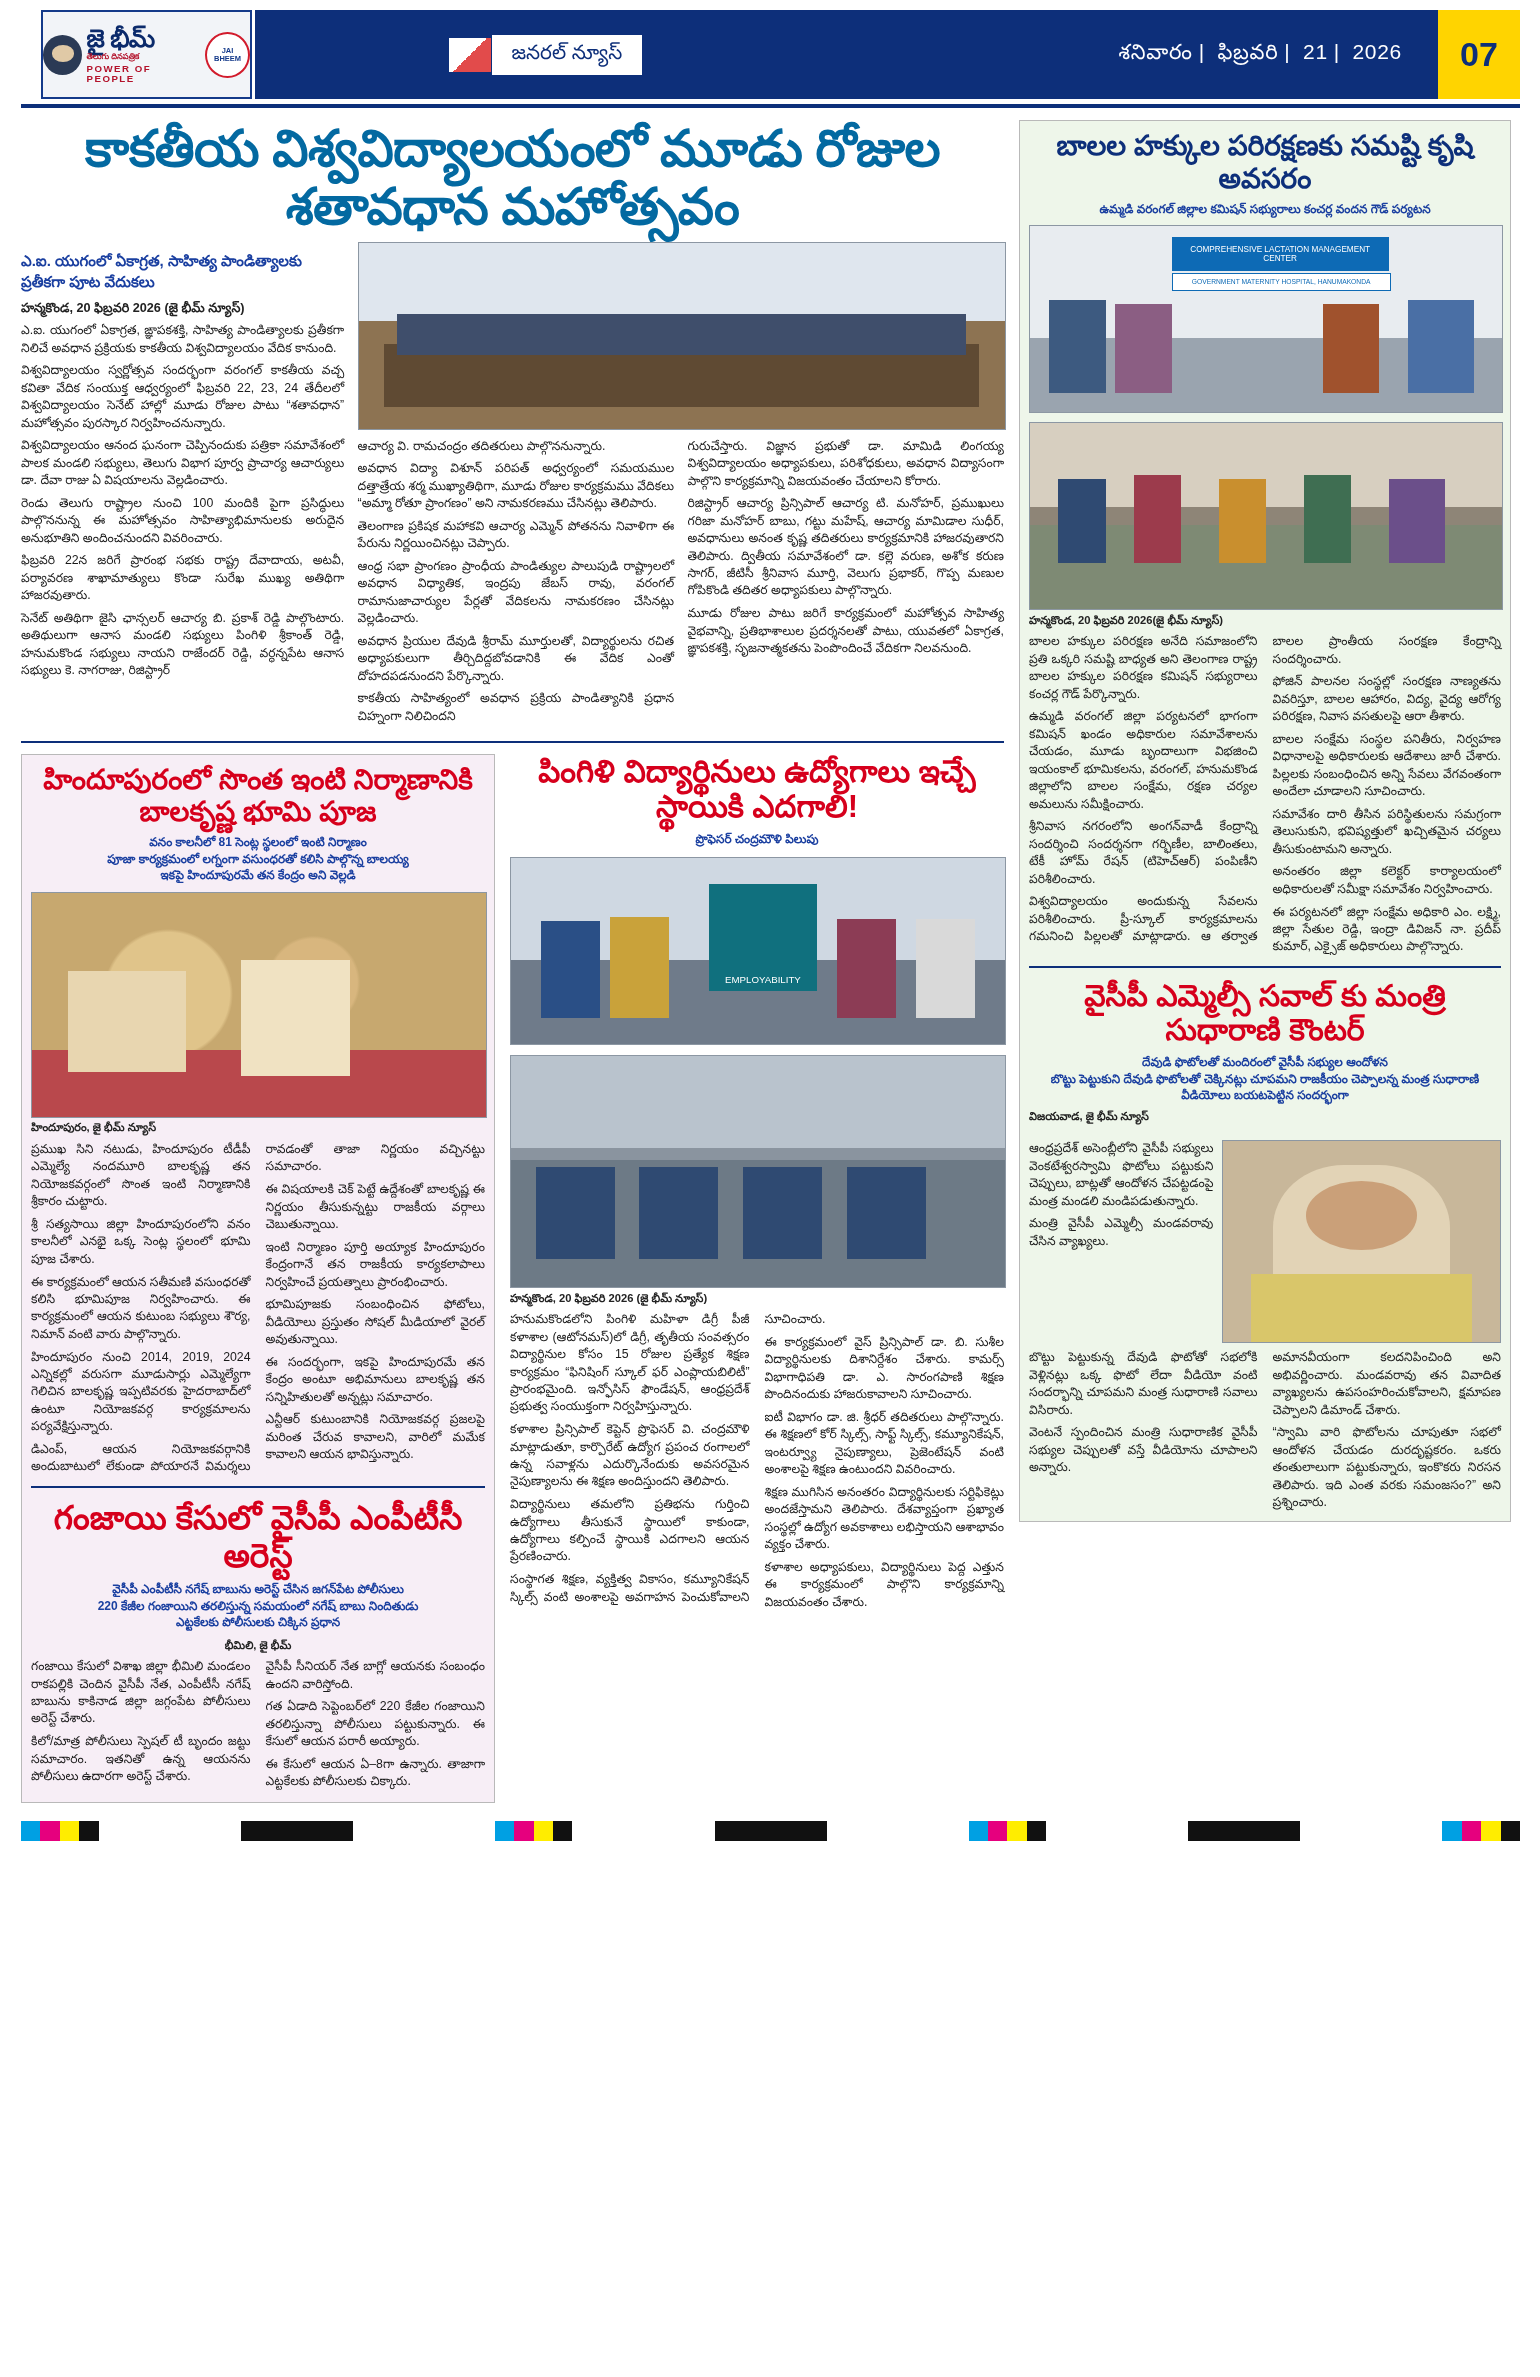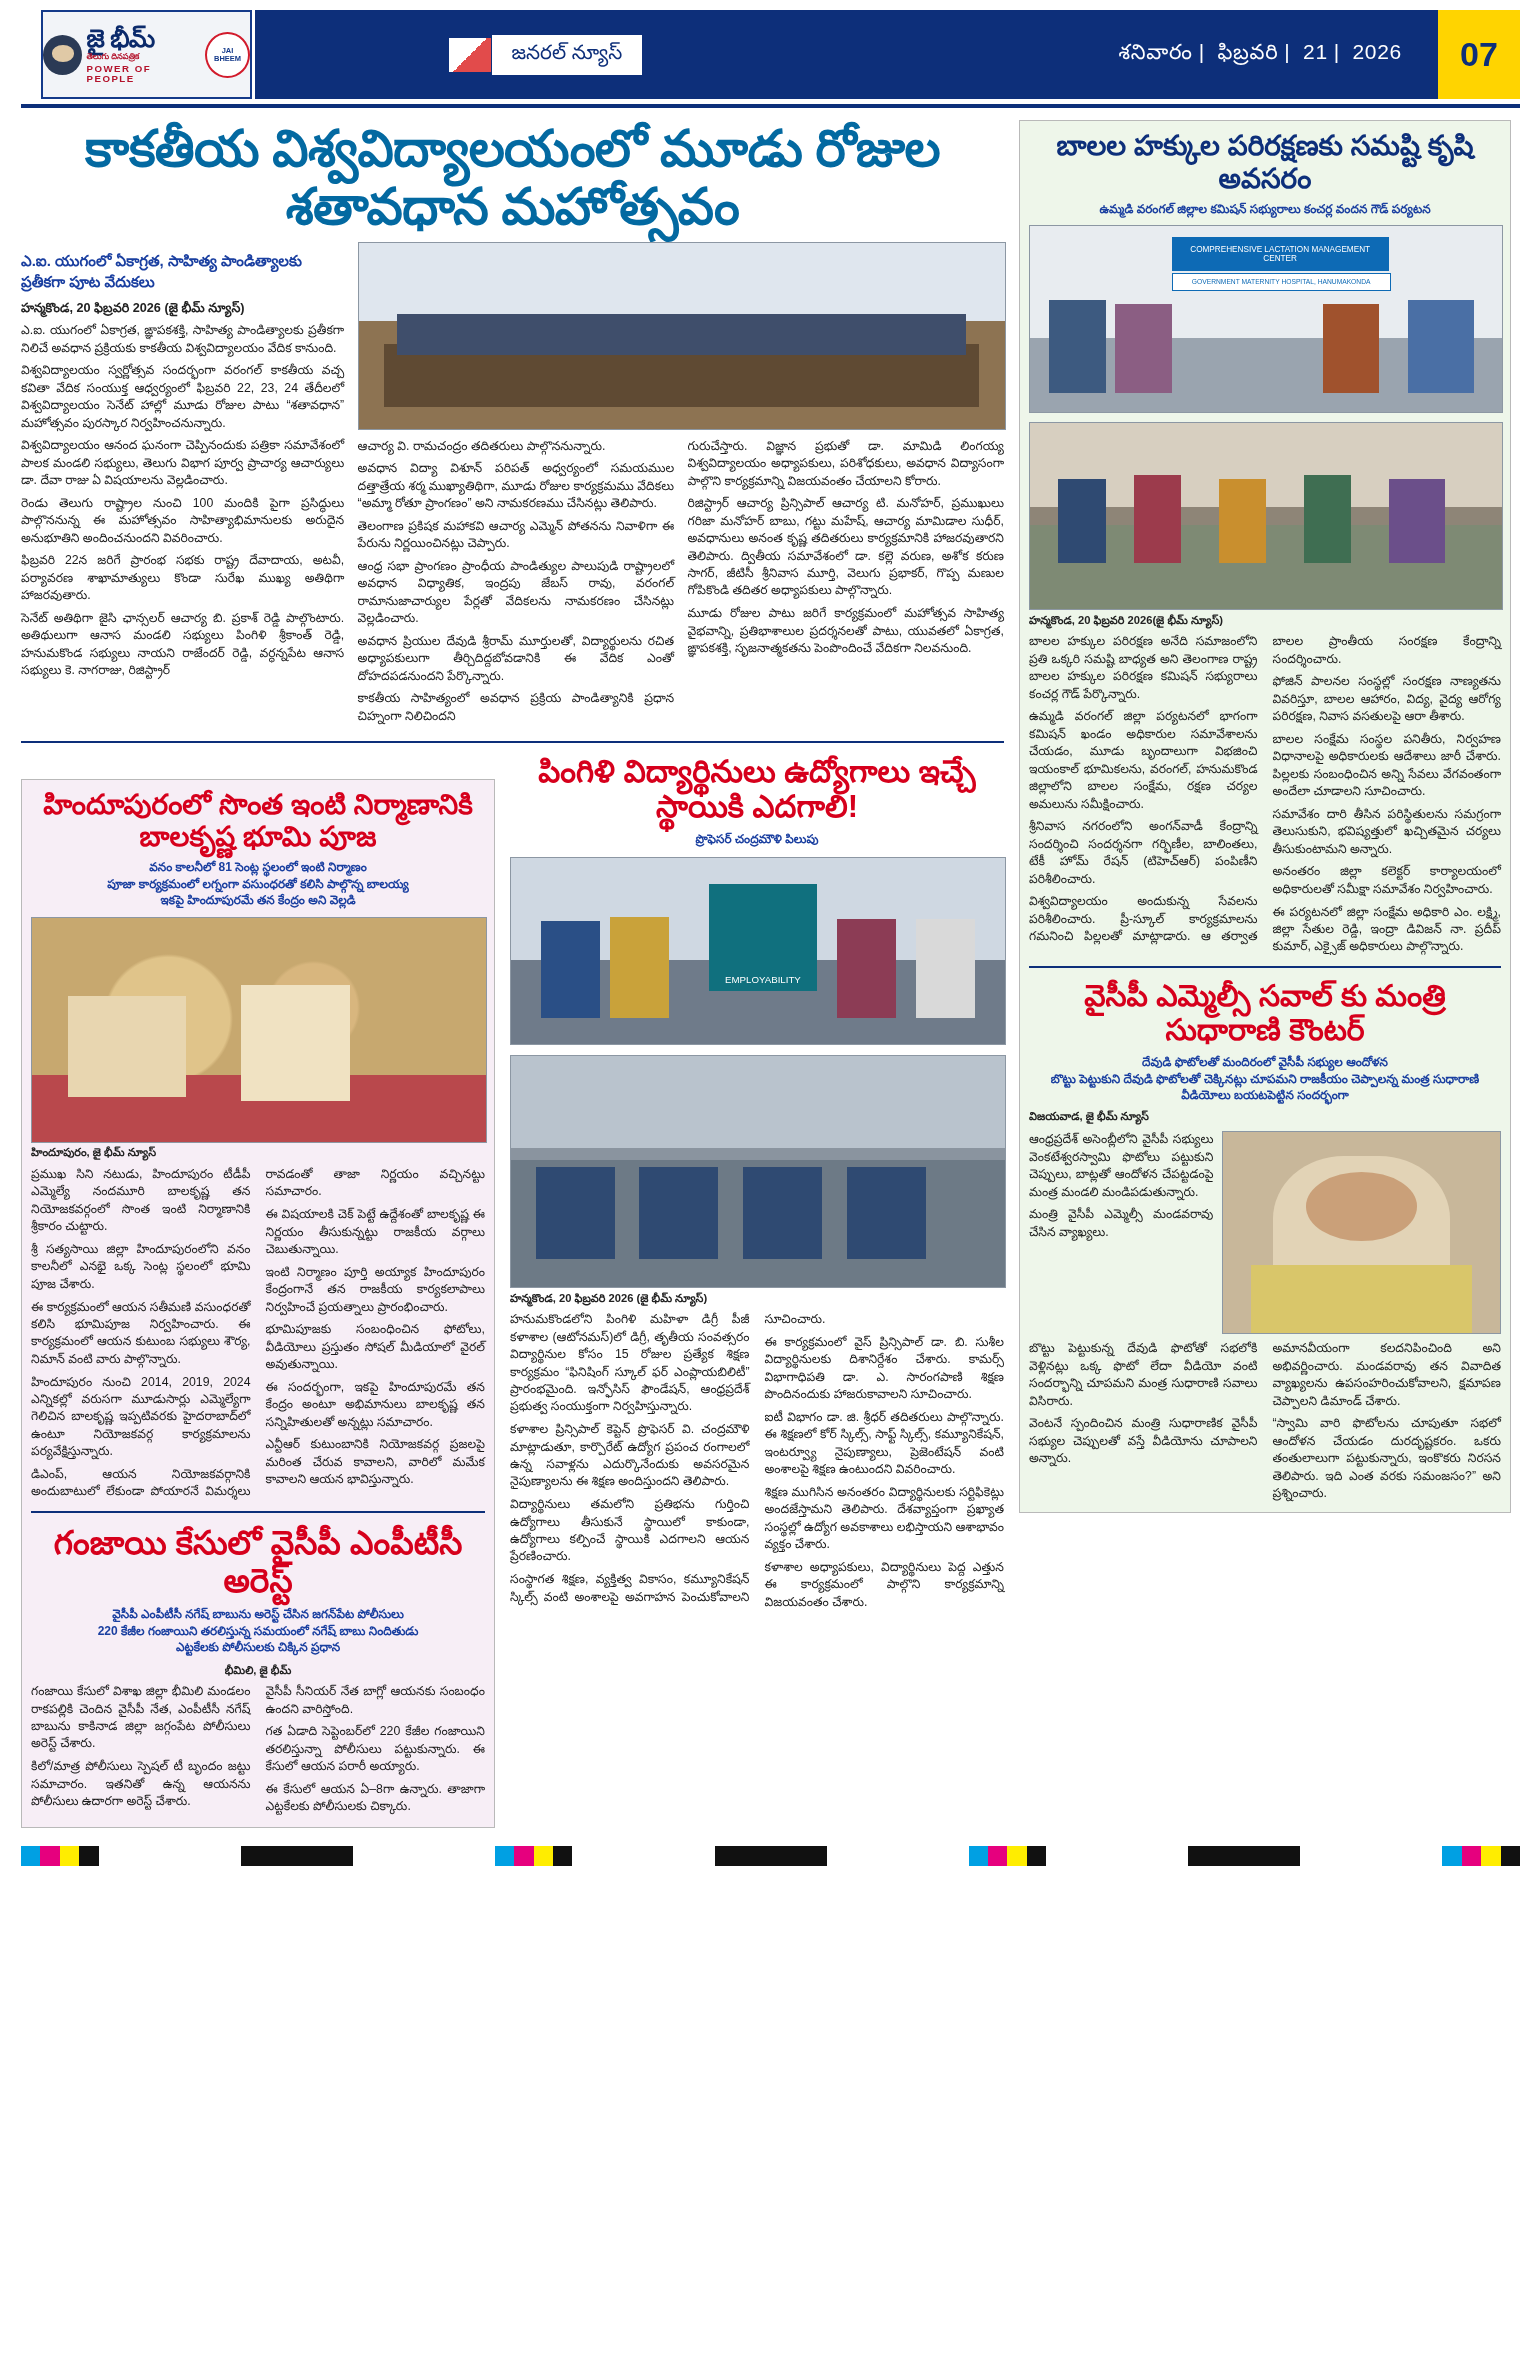--- a/index.html
+++ b/index.html
@@ -49,21 +49,21 @@
   .sep{height:2.2px;background:#0d2f7a;margin:10.4px 0;}
 
   
   .lead{display:flex;gap:13.4px;margin-top:7.5px;}
   .lead .c{flex:1;}
   .lead .c.wide{flex:2;}
 
   .two-col{column-count:2;column-gap:15px;}
 
   .panel{border:0.7px solid #b9b9b9;padding:9px;box-sizing:border-box;}
-  .panel.pink{background:#f7eef6;margin-top:25px;}
+  .panel.pink{background:#f7eef6;}
   .panel.green{background:#eef6ea;}
 
   .title-blue{color:#0d2f7a;font-weight:bold;font-size:28px;line-height:1.15;text-align:center;}
   .title-red{color:#d6001c;font-weight:bold;font-size:31px;line-height:1.15;text-align:center;}
   .subkicker{color:#1a3fa0;font-weight:bold;font-size:12px;text-align:center;line-height:1.4;margin-top:6px;}
 
   
   .colorbar{display:flex;gap:0;margin:18px 21px 13.4px 21px;align-items:center;justify-content:space-between;}
   .swatchgrp{display:flex;}
   .sw{width:19.4px;height:19.4px;}
@@ -267,21 +267,21 @@
 
         <div class="sep"></div>
 
         <div>
           <div class="title-red" style="font-size:30px">వైసీపీ ఎమ్మెల్సీ సవాల్ కు మంత్రి సుధారాణి కౌంటర్</div>
           <div class="subkicker" style="white-space:pre-line">దేవుడి ఫొటోలతో మందిరంలో వైసీపీ సభ్యుల ఆందోళన
 బొట్టు పెట్టుకుని దేవుడి ఫొటోలతో చెక్కినట్లు చూపమని రాజకీయం చెప్పాలన్న మంత్ర సుధారాణి
 వీడియోలు బయటపెట్టిన సందర్భంగా</div>
           <div class="cap" style="margin-top:6px">విజయవాడ, జై భీమ్ న్యూస్</div>
 
-          <div style="display:flex;gap:9px;margin-top:6px">
+          <div style="display:flex;gap:9px;margin-top:15px">
             <div class="body-text" style="width:40%">
               <p>ఆంధ్రప్రదేశ్ అసెంబ్లీలోని వైసీపీ సభ్యులు వెంకటేశ్వరస్వామి ఫొటోలు పట్టుకుని చెప్పులు, బాట్లతో ఆందోళన చేపట్టడంపై మంత్ర మండలి మండిపడుతున్నారు.</p>
               <p>మంత్రి వైసీపీ ఎమ్మెల్సీ మండవరావు చేసిన వ్యాఖ్యలు.</p>
             </div>
             <div class="photo ph" style="width:60%;height:201px;background:linear-gradient(#c8b79a 0 100%)">
               <div style="position:absolute;left:18%;top:12%;width:64%;height:78%;background:#e2d3b6;border-radius:40% 40% 10% 10%"></div>
               <div style="position:absolute;left:30%;top:20%;width:40%;height:34%;background:#caa079;border-radius:50%"></div>
               <div style="position:absolute;left:10%;bottom:0;width:80%;height:34%;background:#d9c66a"></div>
             </div>
           </div>

